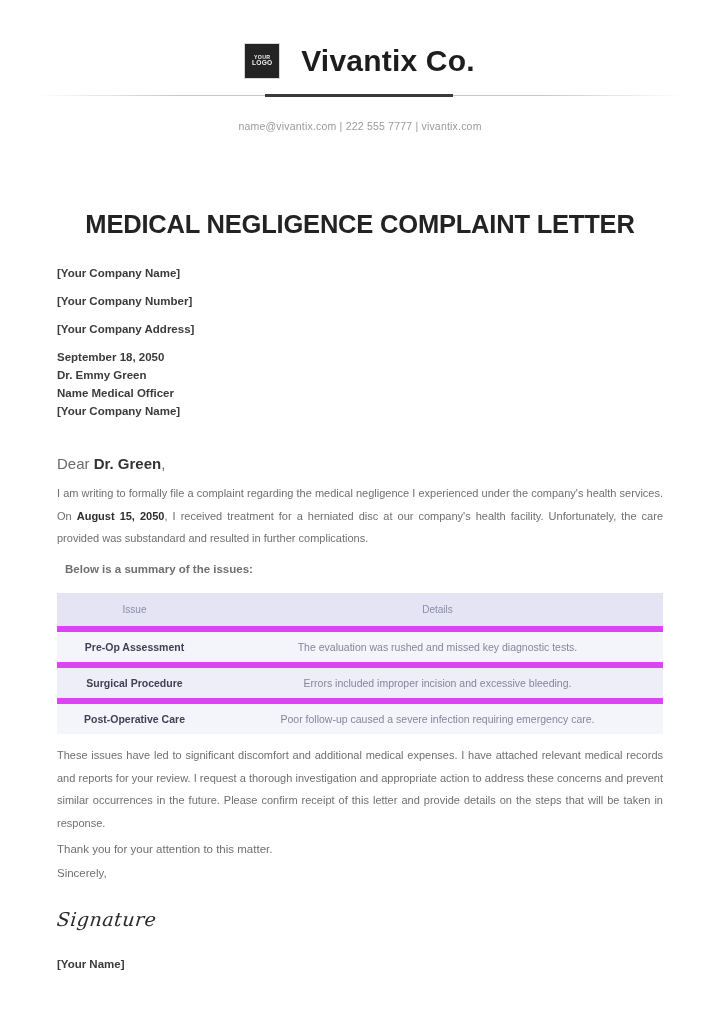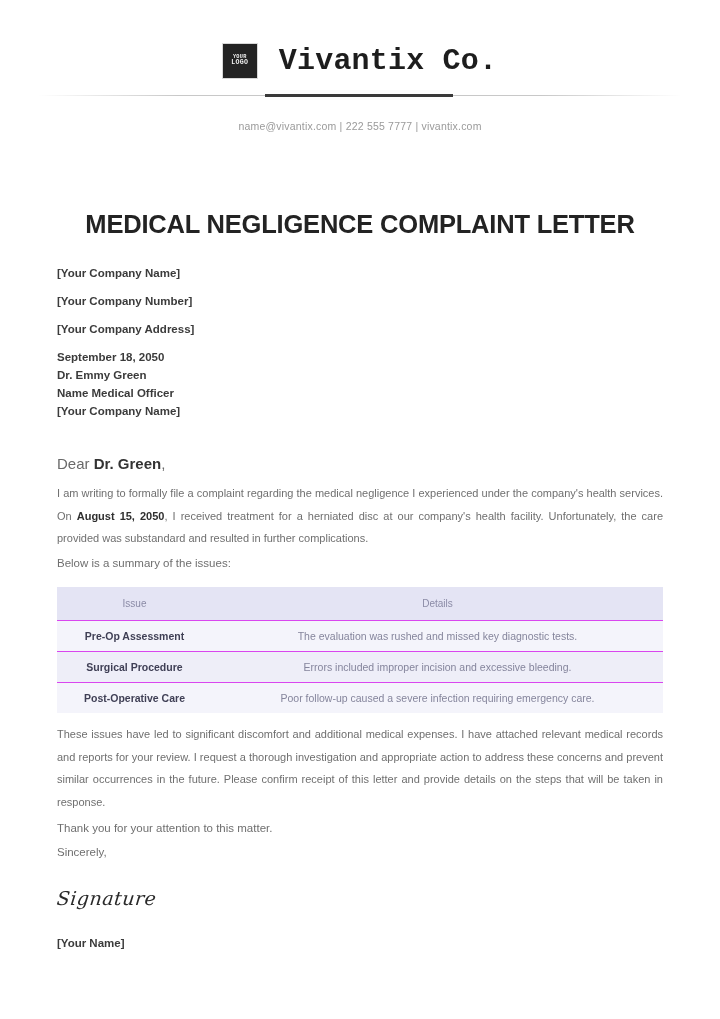--- a/index.html
+++ b/index.html
@@ -27,21 +27,20 @@
   
   .letterhead {
     padding-top: 44px;
     text-align: center;
   }
   .brand-row {
     display: flex;
     align-items: flex-start;
     justify-content: center;
     gap: 22px;
-    font-family: Liberation Mono, monospace;
   }
   .logo-box {
     width: 34px;
     height: 34px;
     background: #232323;
     color: #f0f0f0;
     display: flex;
     flex-direction: column;
     align-items: center;
     justify-content: center;
@@ -139,21 +138,22 @@
     line-height: 2.05;
     text-align: justify;
     margin: 0 0 2px 0;
   }
   .para b { color: #2f2f2f; font-weight: 700; }
 
   .lead-in {
     font-size: 11.5px;
     color: #6f6f6f;
     line-height: 2.05;
-    margin: 0;
+    margin: 8px;
+    font-weight: bold;
   }
 
   
   table.issues {
     width: 100%;
     border-collapse: collapse;
     margin-top: 12px;
     margin-bottom: 10px;
     table-layout: fixed;
   }
@@ -166,21 +166,21 @@
     border: none;
   }
   table.issues thead th {
     background: #e4e4f4;
     color: #8b8ba6;
     font-weight: 400;
     font-size: 10px;
     padding: 11px 6px;
   }
   table.issues tbody tr td {
-    border-top: 1px solid #d946ef;
+    border-top: 6px solid #d946ef;
   }
   table.issues tbody tr:nth-child(odd) td { background: #f4f4fb; }
   table.issues tbody tr:nth-child(even) td { background: #eeeef8; }
 
   .col-issue { width: 155px; }
   td.cell-issue {
     font-weight: 700;
     color: #3f3f55;
     font-size: 10.5px;
   }

